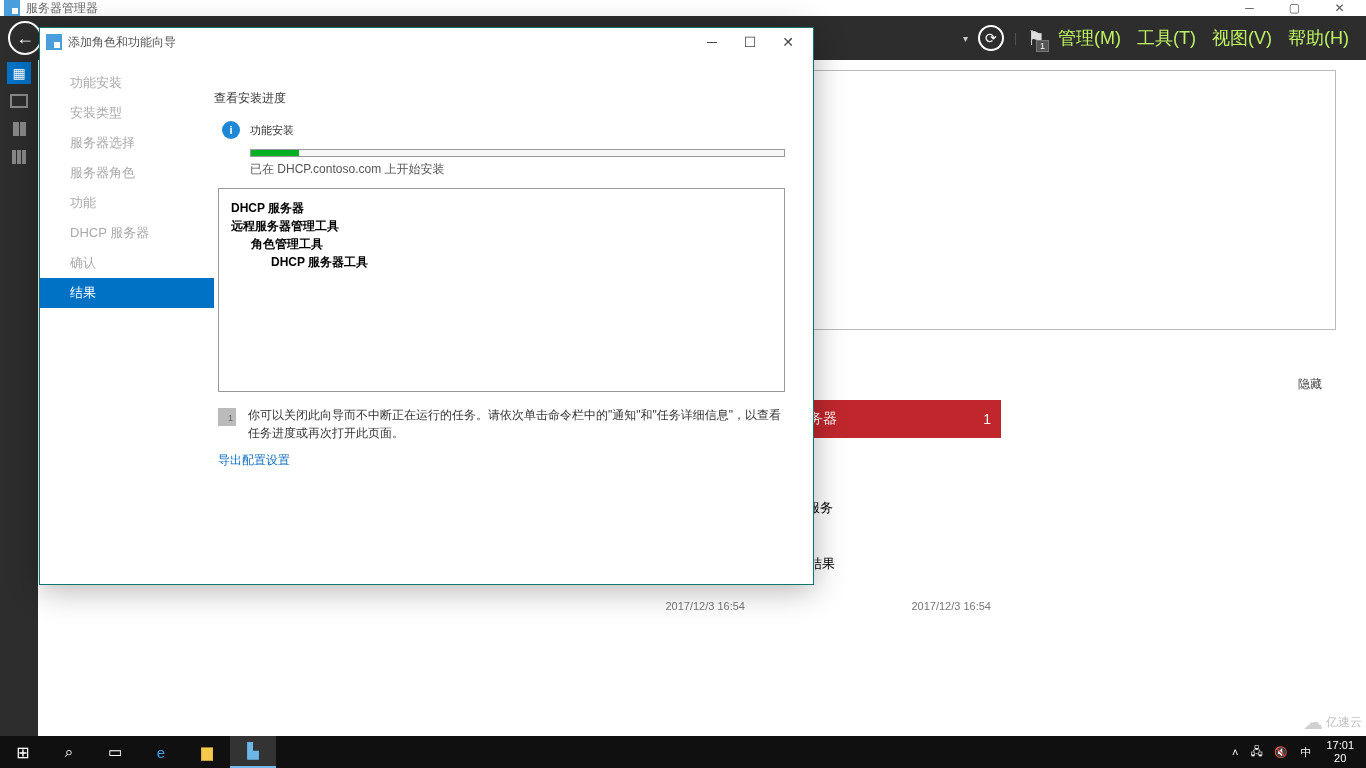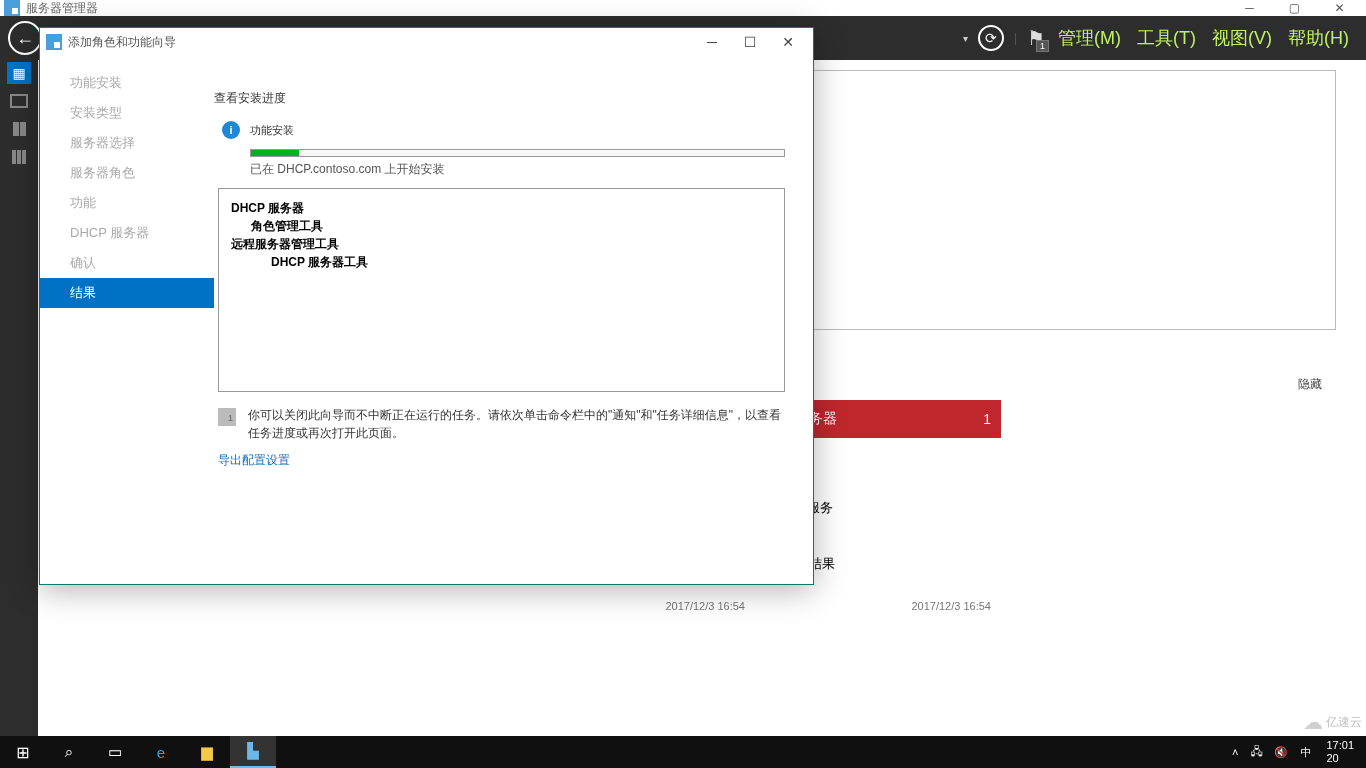--- a/index.html
+++ b/index.html
@@ -91,21 +91,21 @@
 .btn { min-width: 78px; height: 24px; border: 1px solid #999; background: #f2f2f2; font-size: 12px; color: #333; display: flex; align-items: center; justify-content: center; padding: 0 10px; }
 .btn.disabled { color: #aaa; border-color: #ccc; }
 .btn.primary { border: 2px solid #0078d7; background: #e5f1fb; }
 
 
 .taskbar { position: absolute; bottom: 0; left: 0; right: 0; height: 32px; background: #101010; display: flex; align-items: center; color: #fff; }
 .task-item { width: 46px; height: 32px; display: flex; align-items: center; justify-content: center; font-size: 15px; }
 .task-item.active { background: #333; border-bottom: 2px solid #76b9ed; }
 .task-item.start { font-size: 16px; }
 .tray { margin-left: auto; display: flex; align-items: center; gap: 6px; padding-right: 6px; font-size: 11px; }
-.tray .clock { text-align: left; line-height: 1.2; padding: 0 6px; }
+.tray .clock { text-align: center; line-height: 1.2; padding: 0 6px; }
 .tray .tray-icon { padding: 0 3px; }
 .watermark { position: absolute; right: 4px; bottom: 34px; display: flex; align-items: center; gap: 3px; color: #888; font-size: 12px; opacity: 0.55; }
 .watermark .cloud { font-size: 20px; color: #aaa; }
 </style>
 </head>
 <body>
 
 <div class="main-window">
   <div class="main-titlebar">
     <div class="icon"></div>
@@ -263,22 +263,22 @@
         <div class="info-icon">i</div>
         <div class="install-text">功能安装</div>
       </div>
       <div class="progress-bar">
         <div class="progress-fill"></div>
       </div>
       <div class="progress-sub">已在 DHCP.contoso.com 上开始安装</div>
 
       <div class="result-box">
         <div class="b">DHCP 服务器</div>
+        <div class="b">远程服务器管理工具</div>
         <div class="b" style="padding-left:20px">角色管理工具</div>
-        <div class="b">远程服务器管理工具</div>
         <div class="b" style="padding-left:40px">DHCP 服务器工具</div>
       </div>
 
       <div class="tip-row">
         <div class="tip-icon"></div>
         <div>你可以关闭此向导而不中断正在运行的任务。请依次单击命令栏中的"通知"和"任务详细信息"，以查看任务进度或再次打开此页面。</div>
       </div>
       <div class="export-link">导出配置设置</div>
     </div>
   </div>

